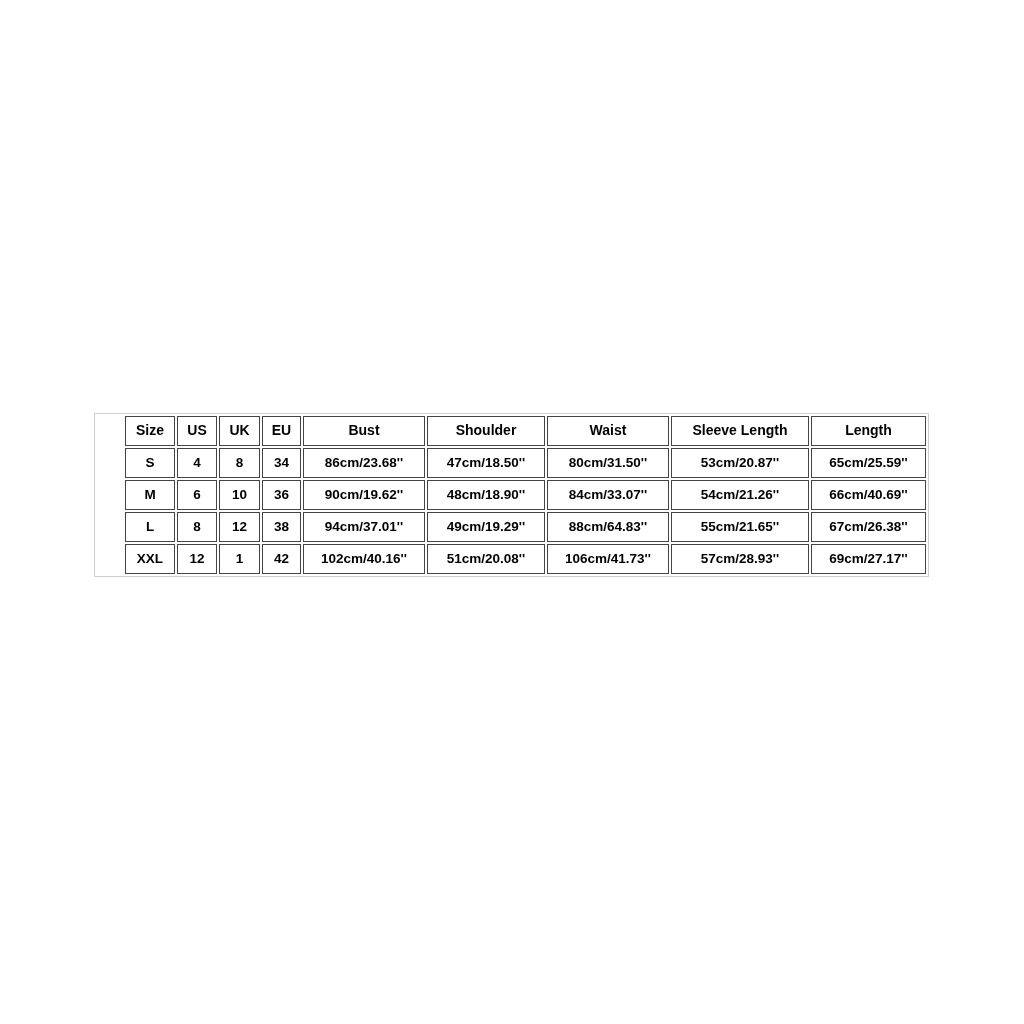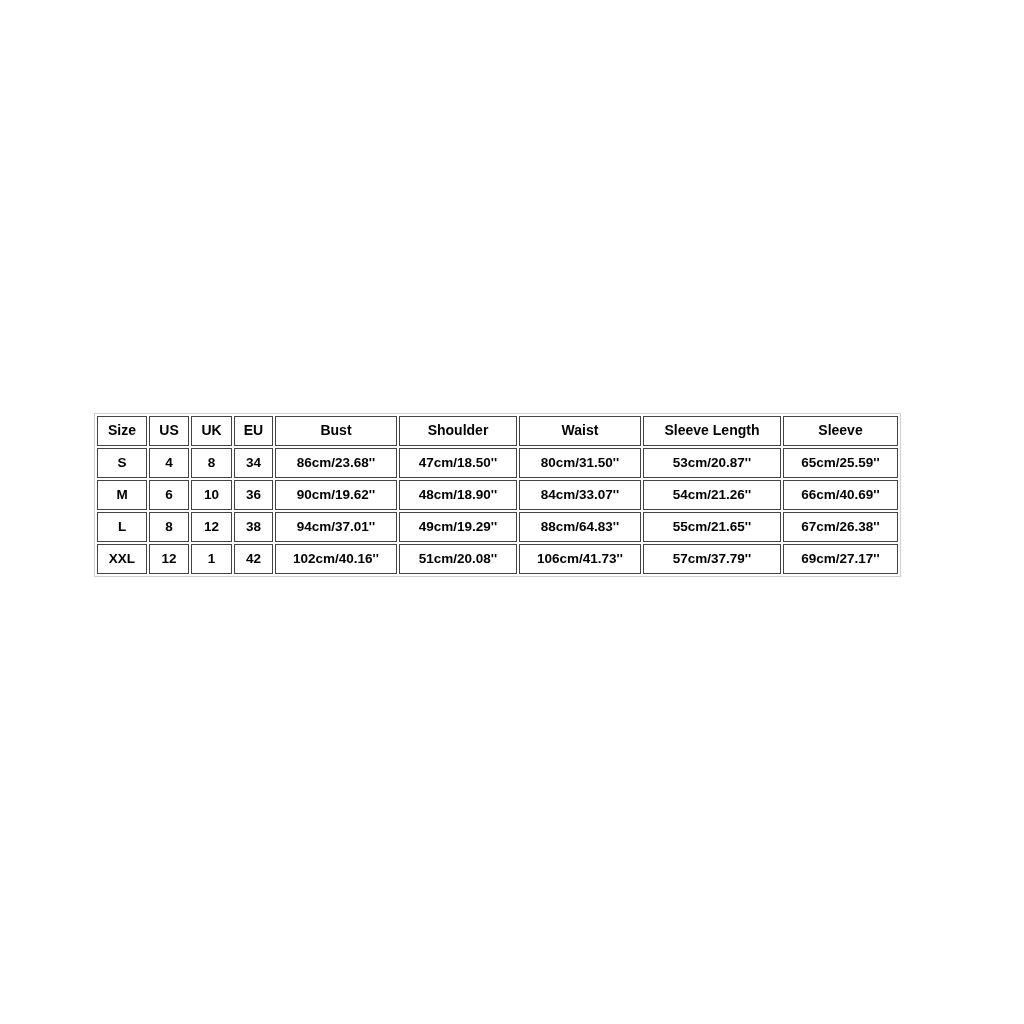--- a/index.html
+++ b/index.html
@@ -23,20 +23,21 @@
     width: 797px;
   }
 
   table.size-chart {
     border-collapse: separate;
     border-spacing: 2px;
     width: 797px;
     background: #ffffff;
     border: 1px solid #cfcfcf;
     table-layout: fixed;
+    padding-left: 28px;
   }
 
   table.size-chart th,
   table.size-chart td {
     border: 1px solid #444444;
     background: #ffffff;
     color: #000000;
     font-weight: bold;
     text-align: center;
     vertical-align: middle;
@@ -85,21 +86,21 @@
     <thead>
       <tr>
         <th>Size</th>
         <th>US</th>
         <th>UK</th>
         <th>EU</th>
         <th class="measure">Bust</th>
         <th class="measure">Shoulder</th>
         <th class="measure">Waist</th>
         <th class="measure">Sleeve Length</th>
-        <th class="measure">Sleeve</th>
+        <th class="measure">Length</th>
       </tr>
     </thead>
     <tbody>
       <tr>
         <td class="sizecell">S</td>
         <td>4</td>
         <td>8</td>
         <td>34</td>
         <td class="measure">86cm/23.68''</td>
         <td class="measure">47cm/18.50''</td>
@@ -130,18 +131,18 @@
         <td class="measure">67cm/26.38''</td>
       </tr>
       <tr>
         <td class="sizecell">XXL</td>
         <td>12</td>
         <td>1</td>
         <td>42</td>
         <td class="measure">102cm/40.16''</td>
         <td class="measure">51cm/20.08''</td>
         <td class="measure">106cm/41.73''</td>
-        <td class="measure">57cm/37.79''</td>
+        <td class="measure">57cm/28.93''</td>
         <td class="measure">69cm/27.17''</td>
       </tr>
     </tbody>
   </table>
 </div>
 
 </body></html>

